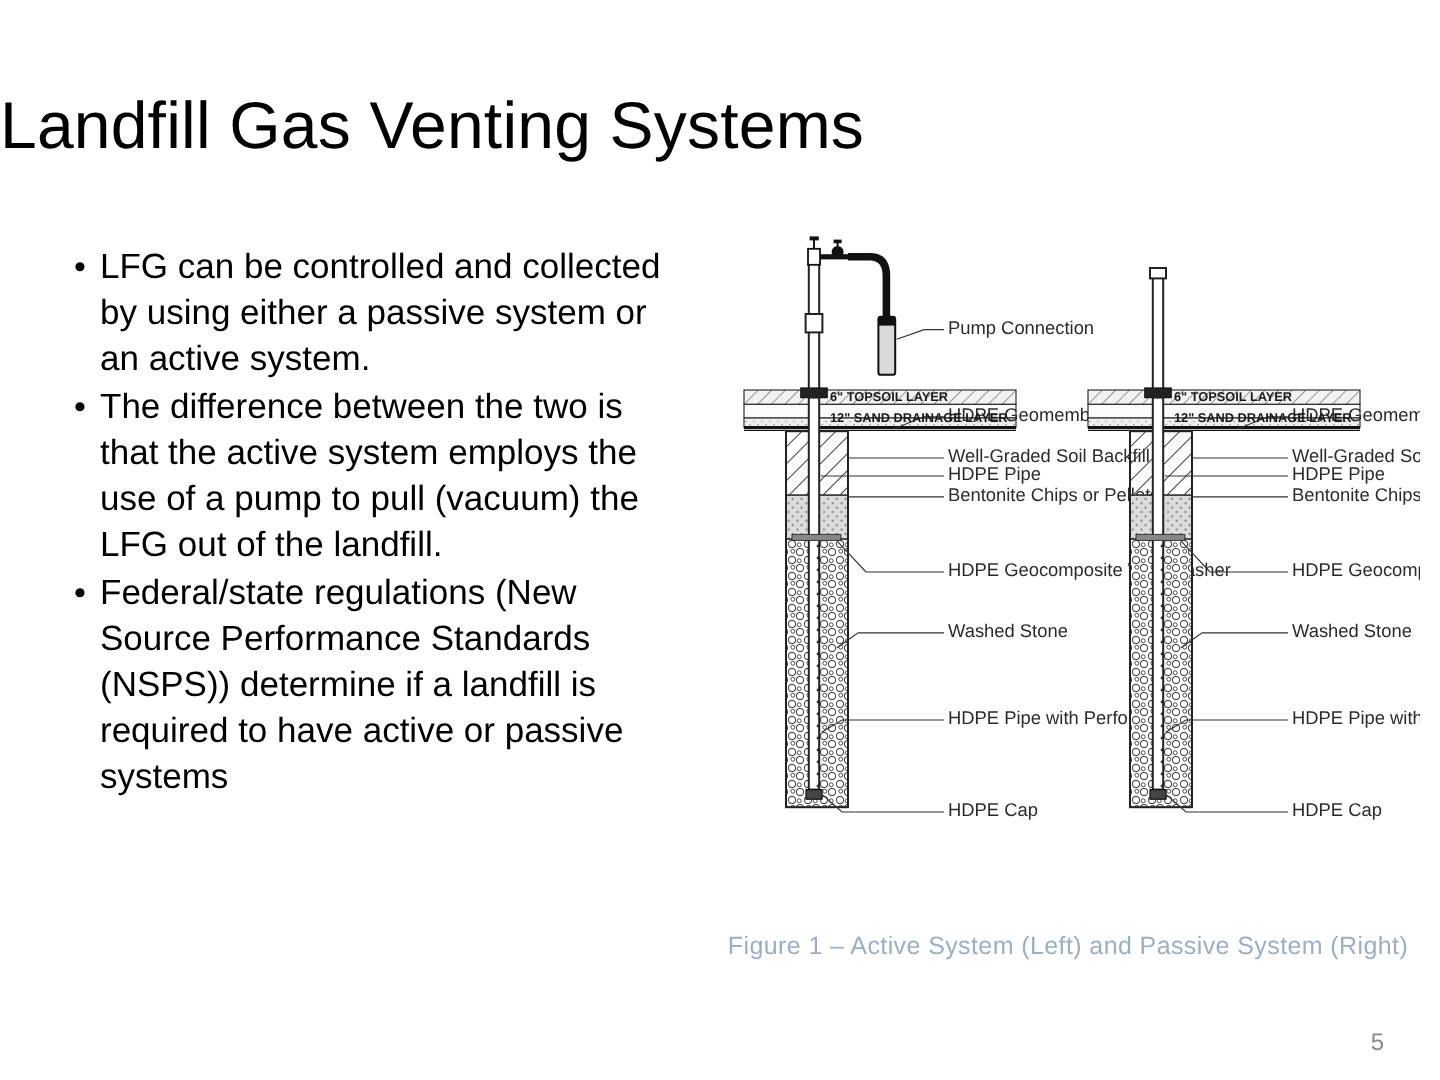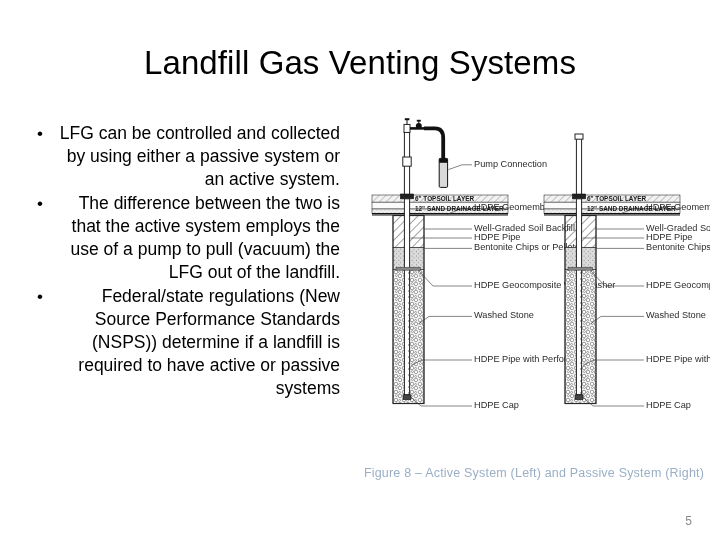--- a/index.html
+++ b/index.html
@@ -10,21 +10,20 @@
     overflow:hidden;
     position:relative;
     color:#000;
   }
   .slide{position:absolute;inset:0;}
 
   
   .title{
     position:absolute;
     left:0;top:44px;width:720px;
-    text-align:center;
     font-size:33px;
     font-weight:400;
     letter-spacing:0.1px;
     color:#000;
     font-family:"Liberation Sans", sans-serif;
   }
 
   
   .body-col{
     position:absolute;
@@ -41,21 +40,21 @@
     font-size:17px;
     line-height:23px;
     text-align:center;
     color:#000;
   }
   .bullet .btext{
     flex:1 1 auto;
     font-size:17.5px;
     line-height:23px;
     color:#000;
-    text-align:right;
+    text-align:left;
   }
 
   
   .figure{
     position:absolute;
     left:358px;top:114px;
     width:352px;height:330px;
   }
   .fig-svg{display:block;width:352px;height:330px;}
 
@@ -250,17 +249,17 @@
           <text class="lbl" x="58" y="102.2">Washed Stone</text>
           <text class="lbl" x="58" y="124">HDPE Pipe with Perforations</text>
           <text class="lbl" x="58" y="147">HDPE Cap</text>
           <text class="lbl-sm" x="28.5" y="43.3">6" TOPSOIL LAYER</text>
           <text class="lbl-sm" x="28.5" y="48.6">12" SAND DRAINAGE LAYER</text>
         </g>
       </g>
     </svg>
   </div>
 
-  <div class="caption">Figure 8 – Active System (Left) and Passive System (Right)</div>
+  <div class="caption">Figure 1 – Active System (Left) and Passive System (Right)</div>
 
   <div class="pagenum">5</div>
 
 </div>
 
 </body></html>

